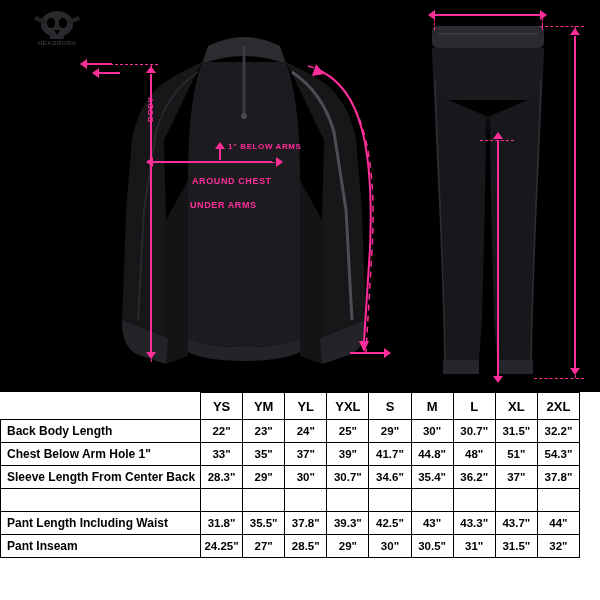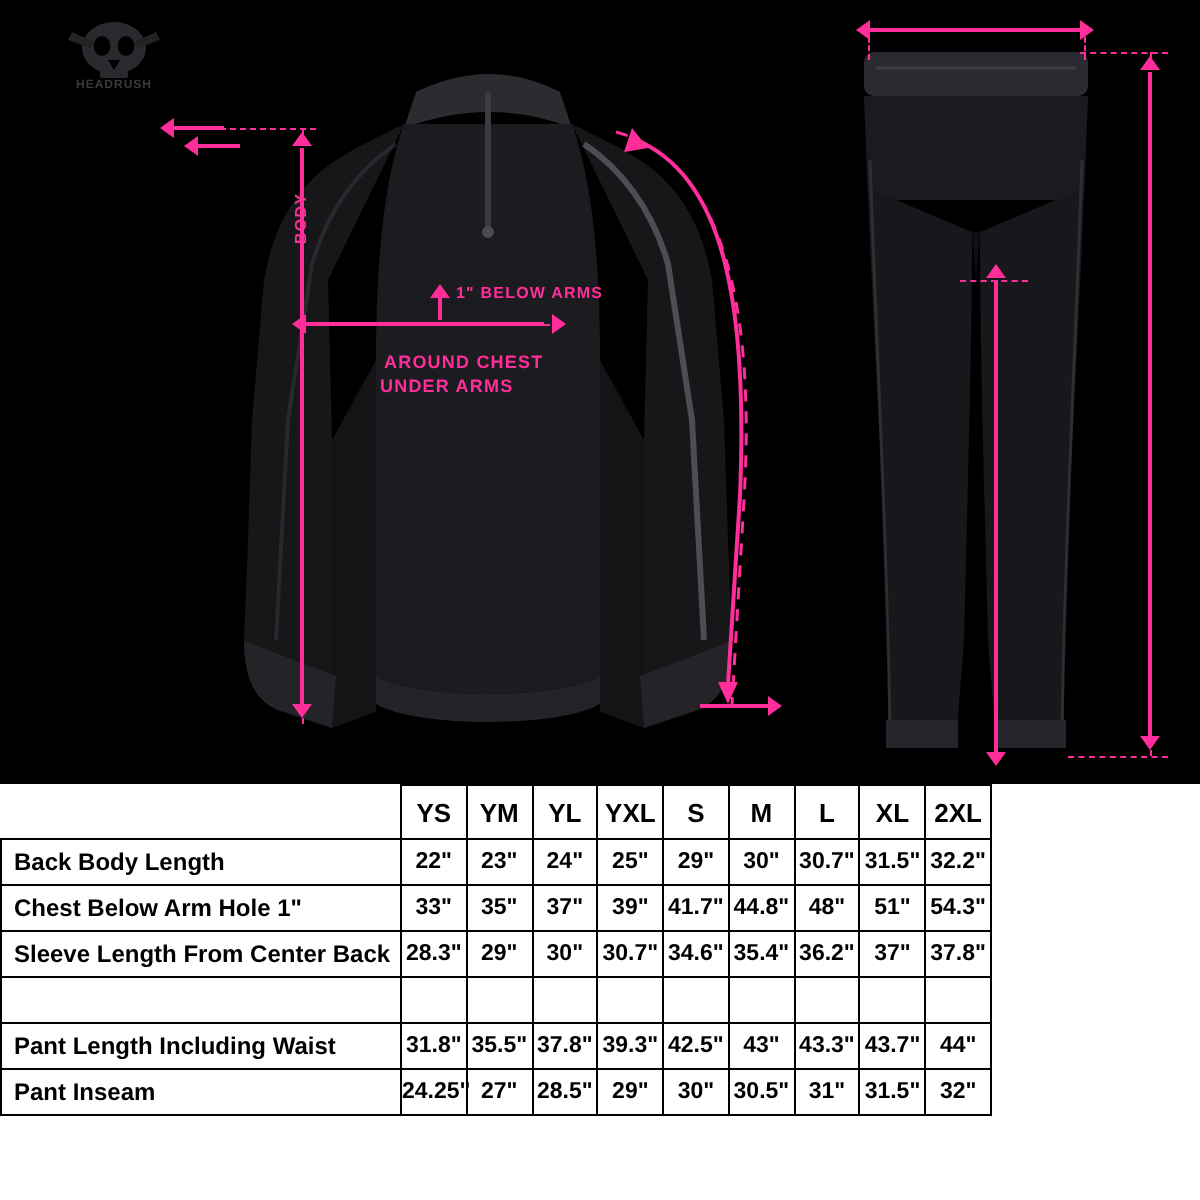--- a/index.html
+++ b/index.html
@@ -88,21 +88,21 @@
   
   #table-wrap {
     position: absolute;
     left: 0;
     top: 392px;
     width: 600px;
     height: 208px;
     background: #ffffff;
   }
   table.size-table {
-    width: 496px;
+    width: 580px;
     border-collapse: collapse;
     table-layout: fixed;
     font-family: "Liberation Sans", sans-serif;
   }
   table.size-table td, table.size-table th {
     border: 1px solid #000;
     font-size: 11.5px;
     font-weight: bold;
     color: #000;
     text-align: center;
@@ -218,21 +218,21 @@
     <div class="pk-dash-h" style="left:152px; top:162px; width:128px;"></div>
     <div class="pk-line-h" style="left:152px; top:161px; width:120px;"></div>
     <div class="arrow ar-left" style="left:146px; top:157px;"></div>
     <div class="arrow ar-right" style="left:276px; top:157px;"></div>
 
     <div class="arrow ar-up" style="left:215px; top:142px;"></div>
     <div class="pk-line-v" style="left:219px; top:148px; height:12px;"></div>
     <div class="pk-label" style="left:228px; top:142px;">1" BELOW ARMS</div>
 
     <div class="pk-label" style="left:192px; top:176px; font-size:9px;">AROUND CHEST</div>
-    <div class="pk-label" style="left:190px; top:188px; font-size:9px;">UNDER ARMS</div>
+    <div class="pk-label" style="left:190px; top:200px; font-size:9px;">UNDER ARMS</div>
 
     <svg style="position:absolute; left:300px; top:60px;" width="110" height="320" viewBox="0 0 110 320">
       <path d="M8 6 C60 20 78 90 72 190 L66 292" stroke="#ff2e9a" stroke-width="1.5" fill="none" stroke-dasharray="6 5"></path>
       <path d="M18 10 C62 28 74 92 70 188 L64 282" stroke="#ff2e9a" stroke-width="2" fill="none"></path>
       <polygon points="64,292 59,281 69,281" fill="#ff2e9a"></polygon>
       <polygon points="16,4 12,16 24,14" fill="#ff2e9a"></polygon>
     </svg>
     <div class="pk-line-h" style="left:350px; top:352px; width:36px;"></div>
     <div class="arrow ar-right" style="left:384px; top:348px;"></div>
 

